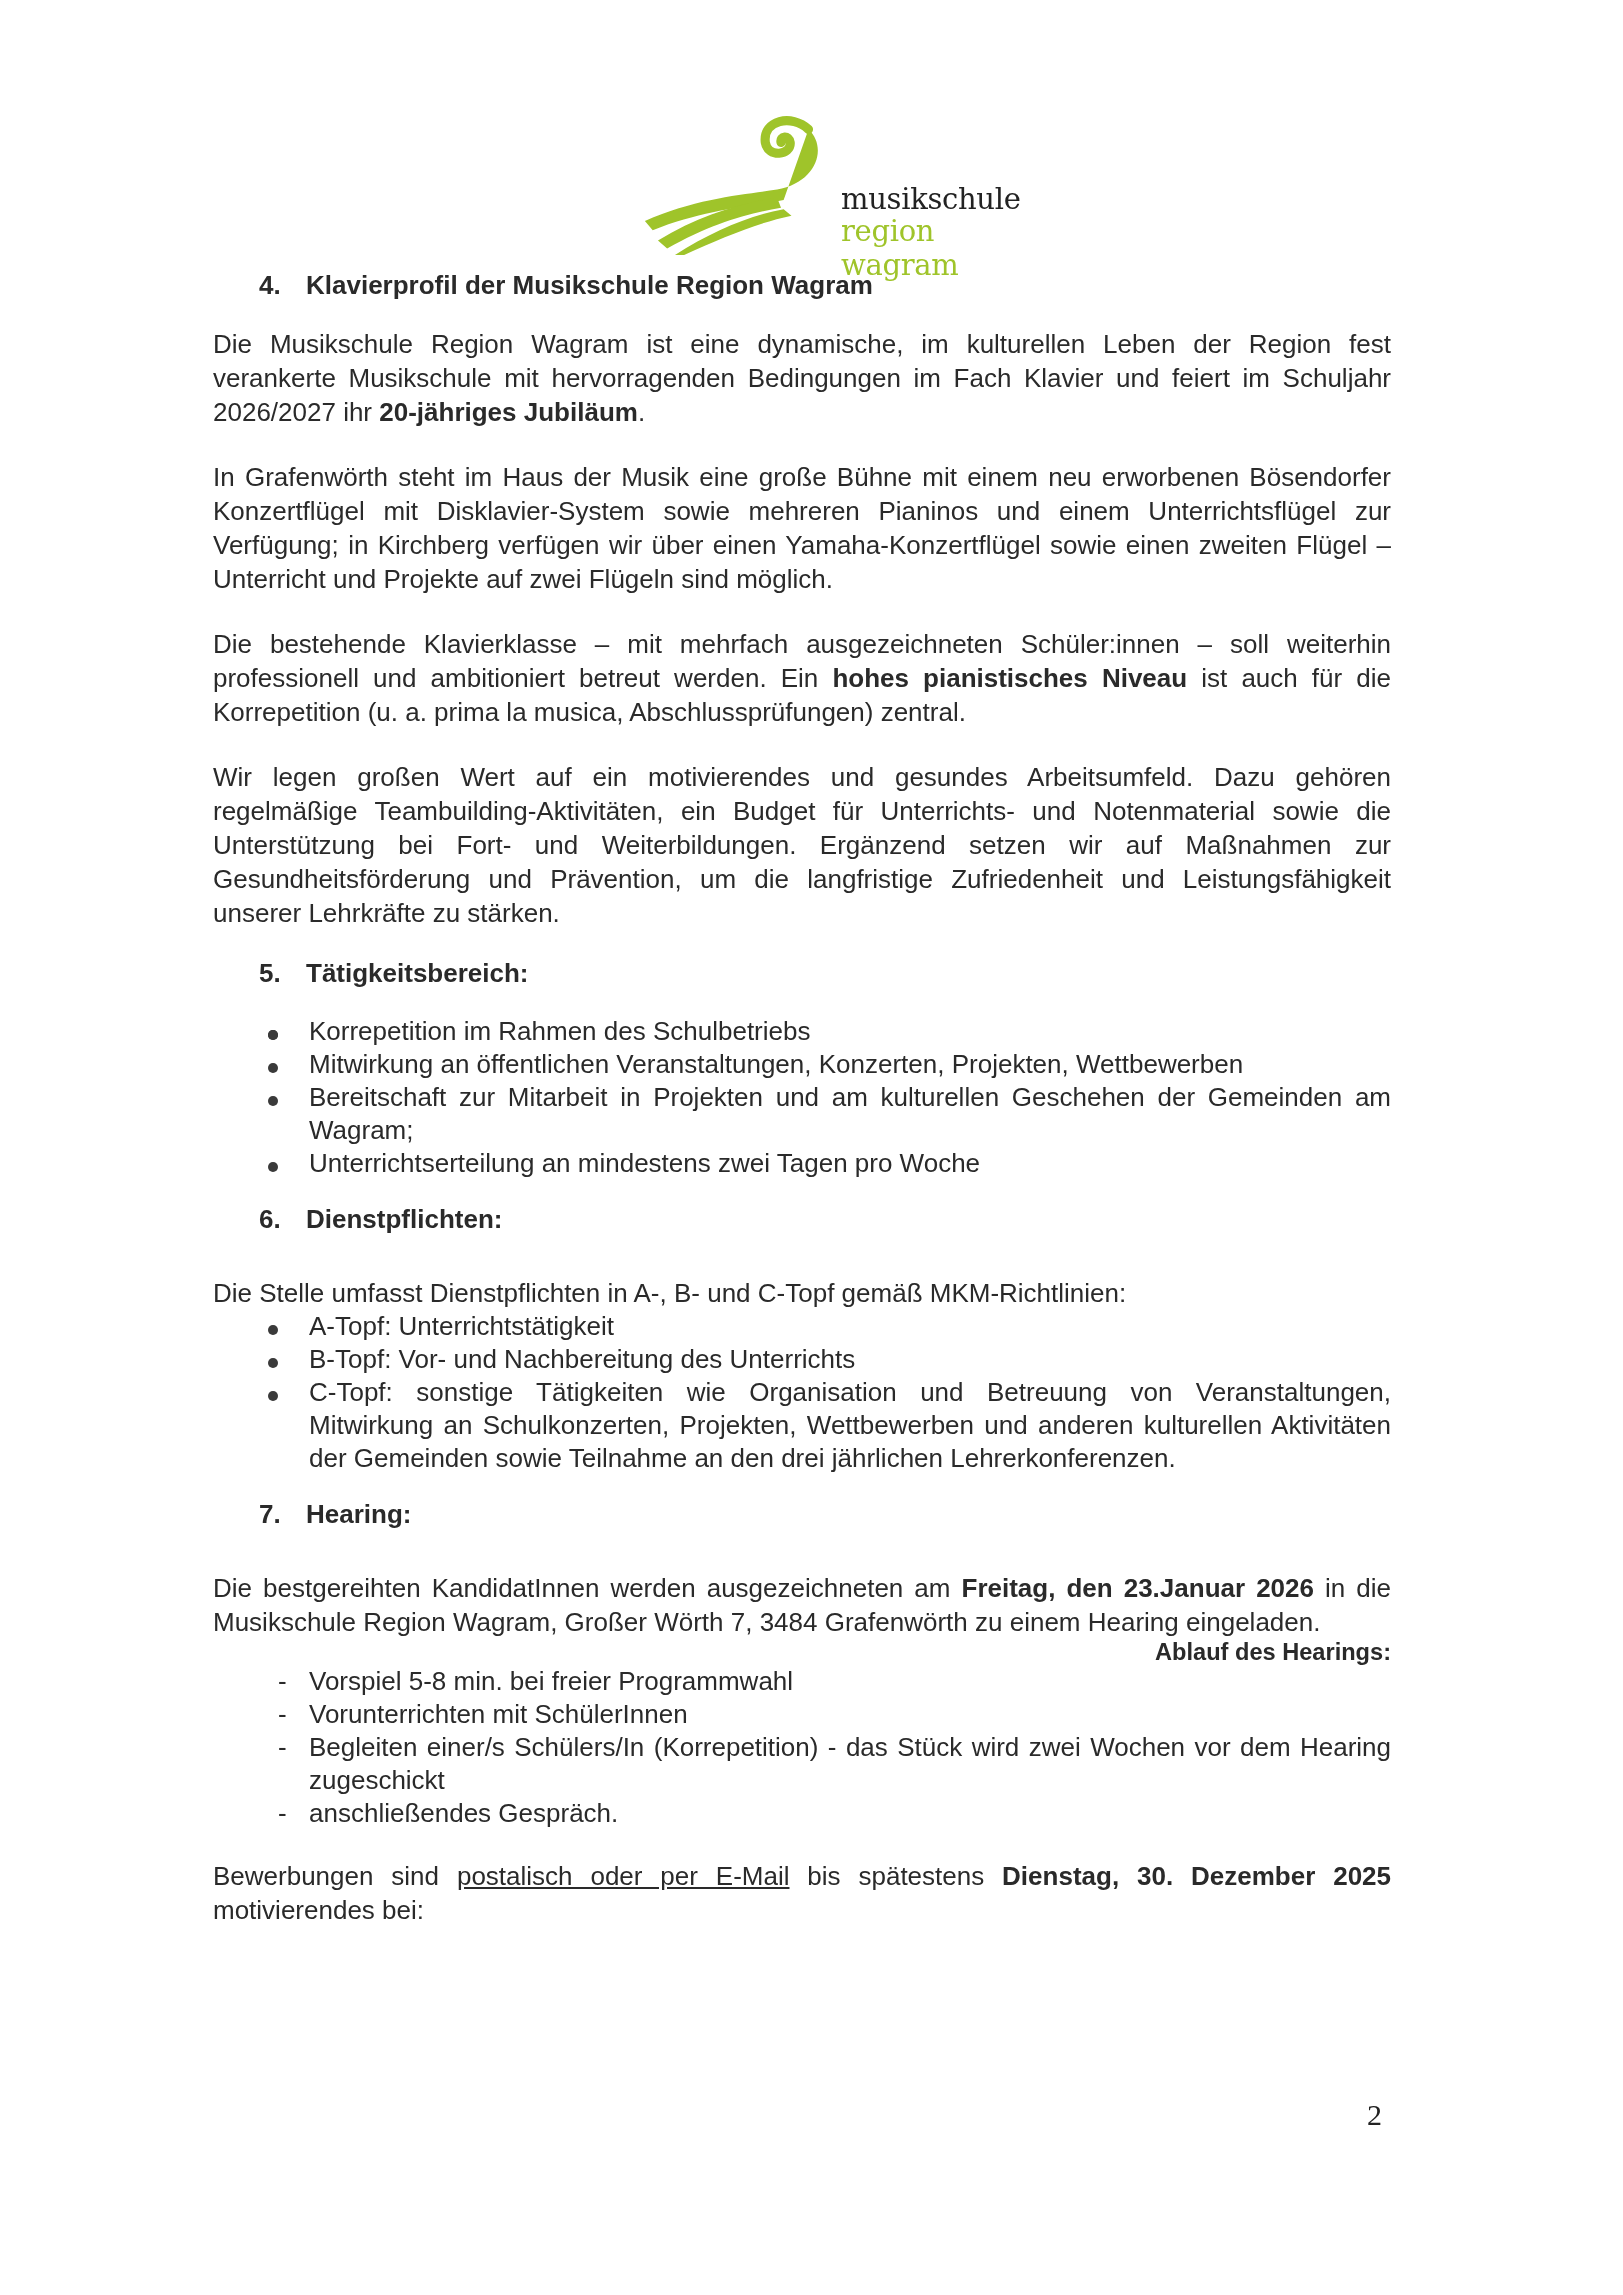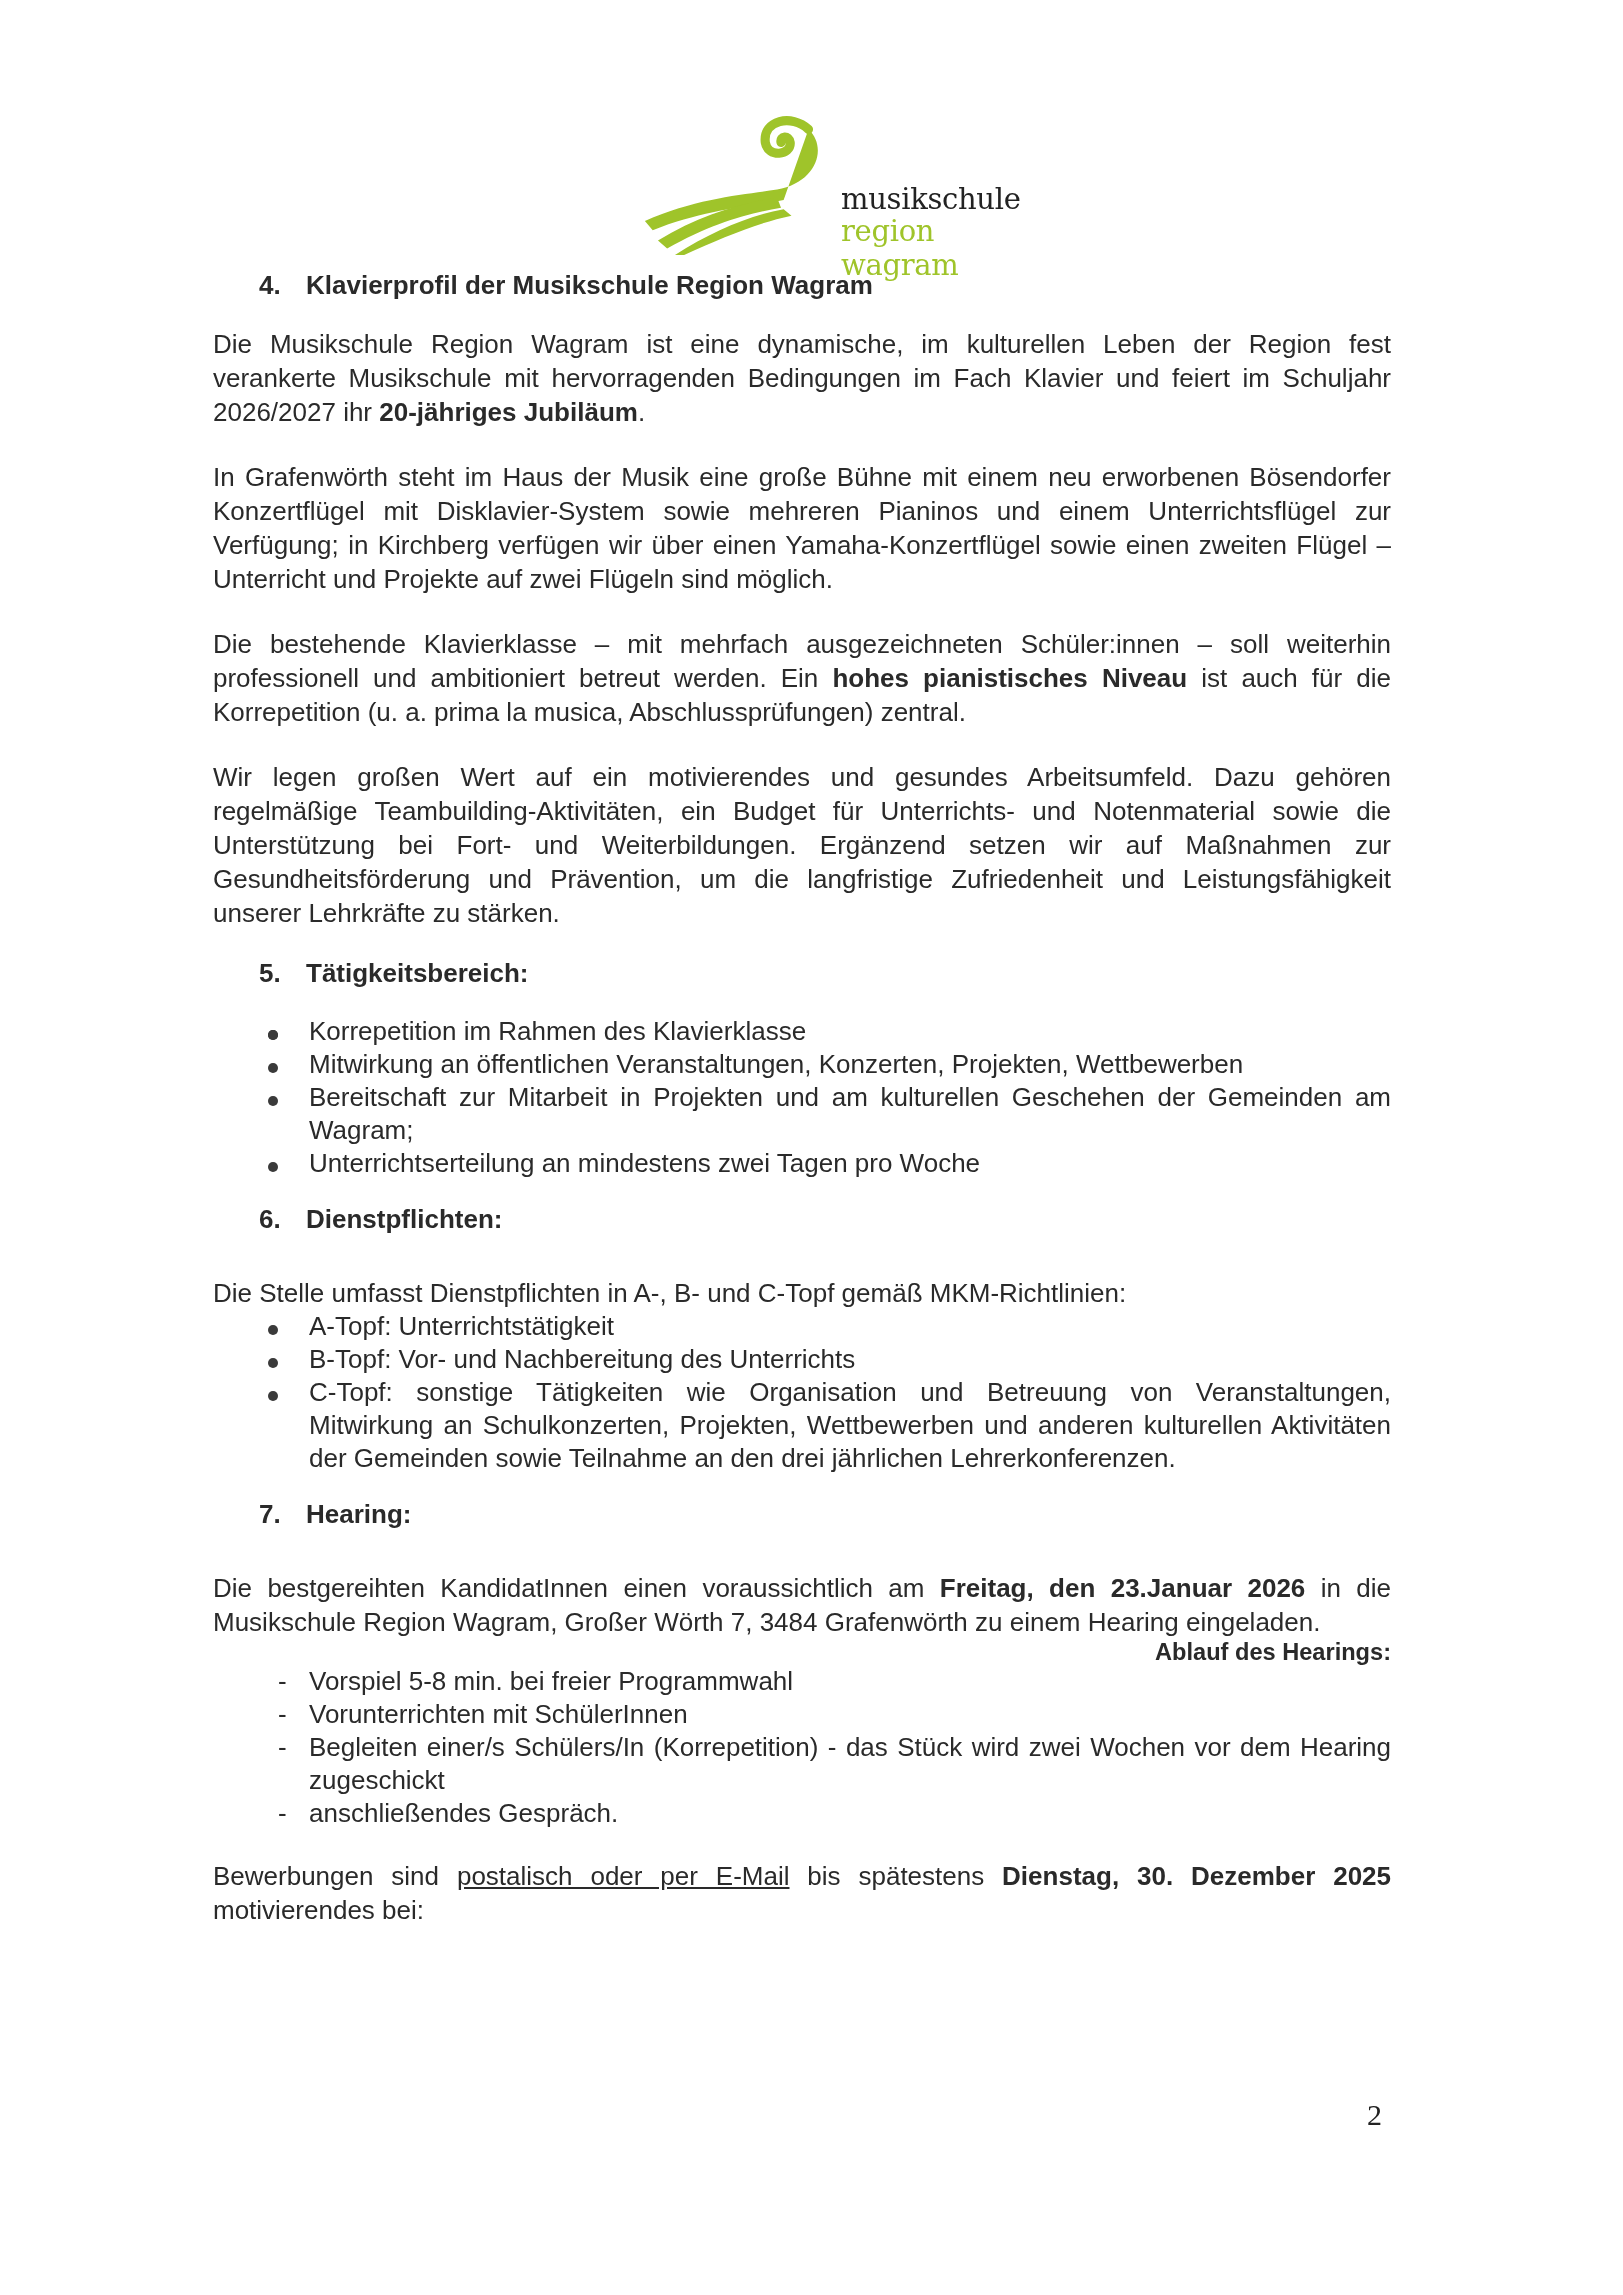--- a/index.html
+++ b/index.html
@@ -51,42 +51,42 @@
   <p class="p">In Grafenwörth steht im Haus der Musik eine große Bühne mit einem neu erworbenen Bösendorfer Konzertflügel mit Disklavier-System sowie mehreren Pianinos und einem Unterrichtsflügel zur Verfügung; in Kirchberg verfügen wir über einen Yamaha-Konzertflügel sowie einen zweiten Flügel – Unterricht und Projekte auf zwei Flügeln sind möglich.</p>
   <p class="p"><span>Die bestehende Klavierklasse – mit mehrfach ausgezeichneten Schüler:innen – soll weiterhin professionell und ambitioniert betreut werden. Ein </span><b>hohes pianistisches Niveau</b><span> ist auch für die Korrepetition (u. a. prima la musica, Abschlussprüfungen) zentral.</span></p>
   <p class="p" style="margin-bottom:26px">Wir legen großen Wert auf ein motivierendes und gesundes Arbeitsumfeld. Dazu gehören regelmäßige Teambuilding-Aktivitäten, ein Budget für Unterrichts- und Notenmaterial sowie die Unterstützung bei Fort- und Weiterbildungen. Ergänzend setzen wir auf Maßnahmen zur Gesundheitsförderung und Prävention, um die langfristige Zufriedenheit und Leistungsfähigkeit unserer Lehrkräfte zu stärken.</p>
 
   <div class="h">
     <span class="num">5.</span>
     <span>Tätigkeitsbereich:</span>
   </div>
   <ul class="list bul">
     <li><span class="mark"></span></li>
-    <li><span class="mark"></span><span>Korrepetition im Rahmen des Klavierklasse</span></li>
+    <li><span class="mark"></span><span>Korrepetition im Rahmen des Schulbetriebs</span></li>
     <li><span class="mark"></span><span>Mitwirkung an öffentlichen Veranstaltungen, Konzerten, Projekten, Wettbewerben</span></li>
     <li><span class="mark"></span><span>Bereitschaft zur Mitarbeit in Projekten und am kulturellen Geschehen der Gemeinden am Wagram;</span></li>
     <li><span class="mark"></span><span>Unterrichtserteilung an mindestens zwei Tagen pro Woche</span></li>
   </ul>
 
   <div class="h">
     <span class="num">6.</span>
     <span>Dienstpflichten:</span>
   </div>
   <p class="p tight">Die Stelle umfasst Dienstpflichten in A-, B- und C-Topf gemäß MKM-Richtlinien:</p>
   <ul class="list bul">
     <li><span class="mark"></span><span>A-Topf: Unterrichtstätigkeit</span></li>
     <li><span class="mark"></span><span>B-Topf: Vor- und Nachbereitung des Unterrichts</span></li>
     <li><span class="mark"></span><span>C-Topf: sonstige Tätigkeiten wie Organisation und Betreuung von Veranstaltungen, Mitwirkung an Schulkonzerten, Projekten, Wettbewerben und anderen kulturellen Aktivitäten der Gemeinden sowie Teilnahme an den drei jährlichen Lehrerkonferenzen.</span></li>
   </ul>
 
   <div class="h">
     <span class="num">7.</span>
     <span>Hearing:</span>
   </div>
-  <p class="p tight"><span>Die bestgereihten KandidatInnen einen voraussichtlich am </span><b>Freitag, den 23.Januar 2026</b><span> in die Musikschule Region Wagram, Großer Wörth 7, 3484 Grafenwörth zu einem Hearing eingeladen.</span></p>
+  <p class="p tight"><span>Die bestgereihten KandidatInnen werden ausgezeichneten am </span><b>Freitag, den 23.Januar 2026</b><span> in die Musikschule Region Wagram, Großer Wörth 7, 3484 Grafenwörth zu einem Hearing eingeladen.</span></p>
   <p class="sub">Ablauf des Hearings:</p>
   <ul class="list dash" style="margin-bottom:29px">
     <li><span class="mark">-</span><span>Vorspiel 5-8 min. bei freier Programmwahl</span></li>
     <li><span class="mark">-</span><span>Vorunterrichten mit SchülerInnen</span></li>
     <li><span class="mark">-</span><span>Begleiten einer/s Schülers/In (Korrepetition) - das Stück wird zwei Wochen vor dem Hearing zugeschickt</span></li>
     <li><span class="mark">-</span><span>anschließendes Gespräch.</span></li>
   </ul>
 
   <p class="p"><span>Bewerbungen sind </span><span class="u">postalisch oder per E-Mail</span><span> bis spätestens </span><b>Dienstag, 30. Dezember 2025</b><span> motivierendes bei:</span></p>
 </div>

